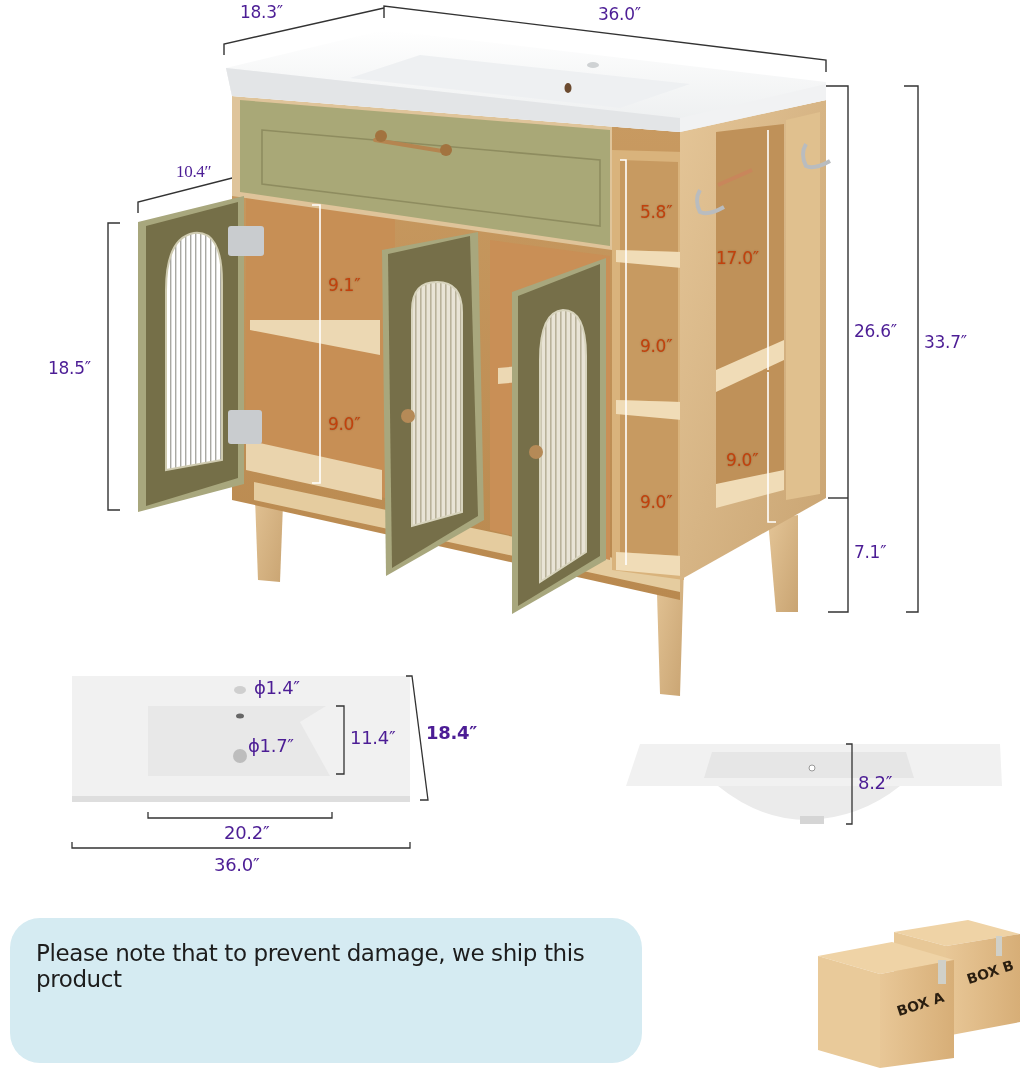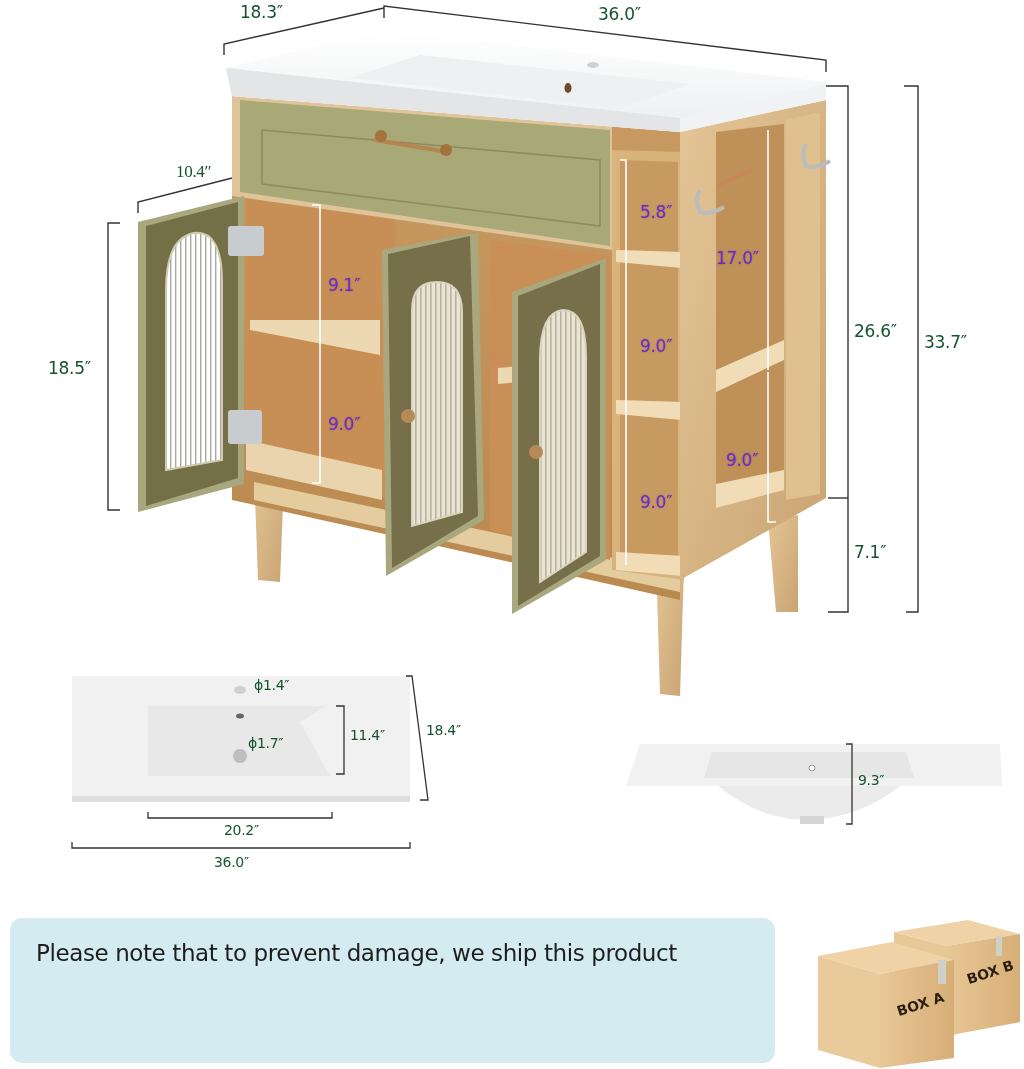--- a/index.html
+++ b/index.html
@@ -1,21 +1,21 @@
 <!DOCTYPE html>
 <html><head>
 <meta charset="utf-8">
 <style>
   html,body{margin:0;padding:0;background:#ffffff;}
   body{width:1024px;height:1069px;position:relative;overflow:hidden;font-family:"DejaVu Sans",sans-serif;color:#222;}
-  .dim{position:absolute;font-family:"DejaVu Sans",sans-serif;font-size:17px;color:#14532d;white-space:nowrap;letter-spacing:-0.3px;}
-  .dim.white{color:#6d28d9;text-shadow:0 0 2px rgba(0,0,0,0.25);}
-  .dim.thin{font-size:14px;}
+  .dim{position:absolute;font-family:"DejaVu Sans",sans-serif;font-size:17px;color:#4c1d95;white-space:nowrap;letter-spacing:-0.3px;}
+  .dim.white{color:#c2410c;text-shadow:0 0 2px rgba(0,0,0,0.25);}
+  .dim.thin{font-size:18px;}
   svg.scene{position:absolute;left:0;top:0;}
-  .note{position:absolute;left:10px;top:918px;width:765px;height:145px;background:#d5ebf2;border-radius:12px;}
+  .note{position:absolute;left:10px;top:918px;width:632px;height:145px;background:#d5ebf2;border-radius:30px;}
   .note p{margin:0;position:absolute;left:26px;font-size:23px;color:#1d1d1d;letter-spacing:-0.4px;font-family:"DejaVu Sans",sans-serif;}
 </style>
 </head>
 <body>
 
 <svg class="scene" width="1024" height="1069" viewBox="0 0 1024 1069">
   <defs>
     <linearGradient id="woodG" x1="0" y1="0" x2="1" y2="1">
       <stop offset="0" stop-color="#e4c597"></stop>
       <stop offset="1" stop-color="#c9a472"></stop>
@@ -180,23 +180,23 @@
 <span class="dim white" style="left:328px;top:414px;">9.0″</span>
 <span class="dim white" style="left:640px;top:202px;">5.8″</span>
 <span class="dim white" style="left:640px;top:336px;">9.0″</span>
 <span class="dim white" style="left:640px;top:492px;">9.0″</span>
 <span class="dim white" style="left:716px;top:248px;">17.0″</span>
 <span class="dim white" style="left:726px;top:450px;">9.0″</span>
 
 <span class="dim thin" style="left:254px;top:677px;">ϕ1.4″</span>
 <span class="dim thin" style="left:248px;top:735px;">ϕ1.7″</span>
 <span class="dim thin" style="left:350px;top:727px;">11.4″</span>
-<span class="dim thin" style="left:426px;top:722px;">18.4″</span>
+<span class="dim thin" style="left:426px;top:722px;font-weight:bold;">18.4″</span>
 <span class="dim thin" style="left:214px;top:822px;margin-left:10px;">20.2″</span>
 <span class="dim thin" style="left:214px;top:854px;">36.0″</span>
-<span class="dim thin" style="left:858px;top:772px;">9.3″</span>
+<span class="dim thin" style="left:858px;top:772px;">8.2″</span>
 
 <span style="position:absolute;left:896px;top:996px;font-size:14px;font-weight:bold;color:#2a1e10;transform:rotate(-18deg);font-family:'DejaVu Sans',sans-serif;">BOX A</span>
 <span style="position:absolute;left:966px;top:964px;font-size:14px;font-weight:bold;color:#2a1e10;transform:rotate(-18deg);font-family:'DejaVu Sans',sans-serif;">BOX B</span>
 
 <div class="note">
   <p style="top:22px;">Please note that to prevent damage, we ship this product</p>
 </div>
 
 </body></html>

